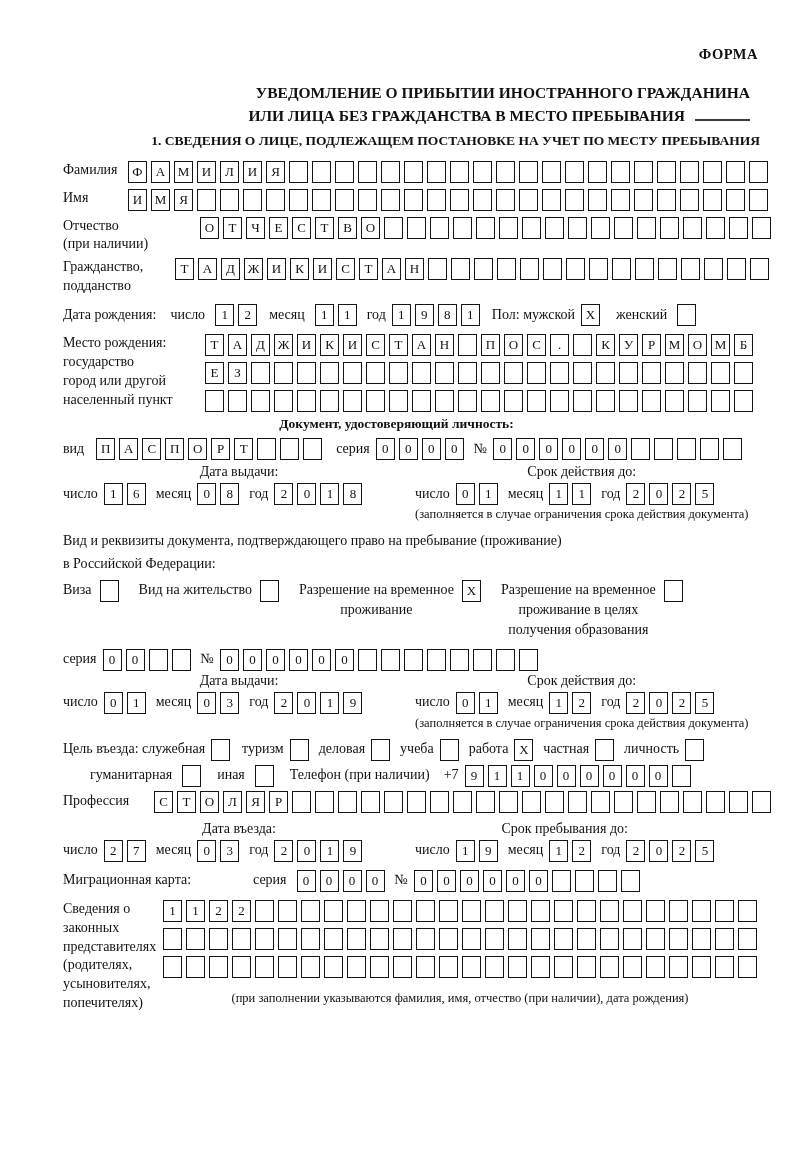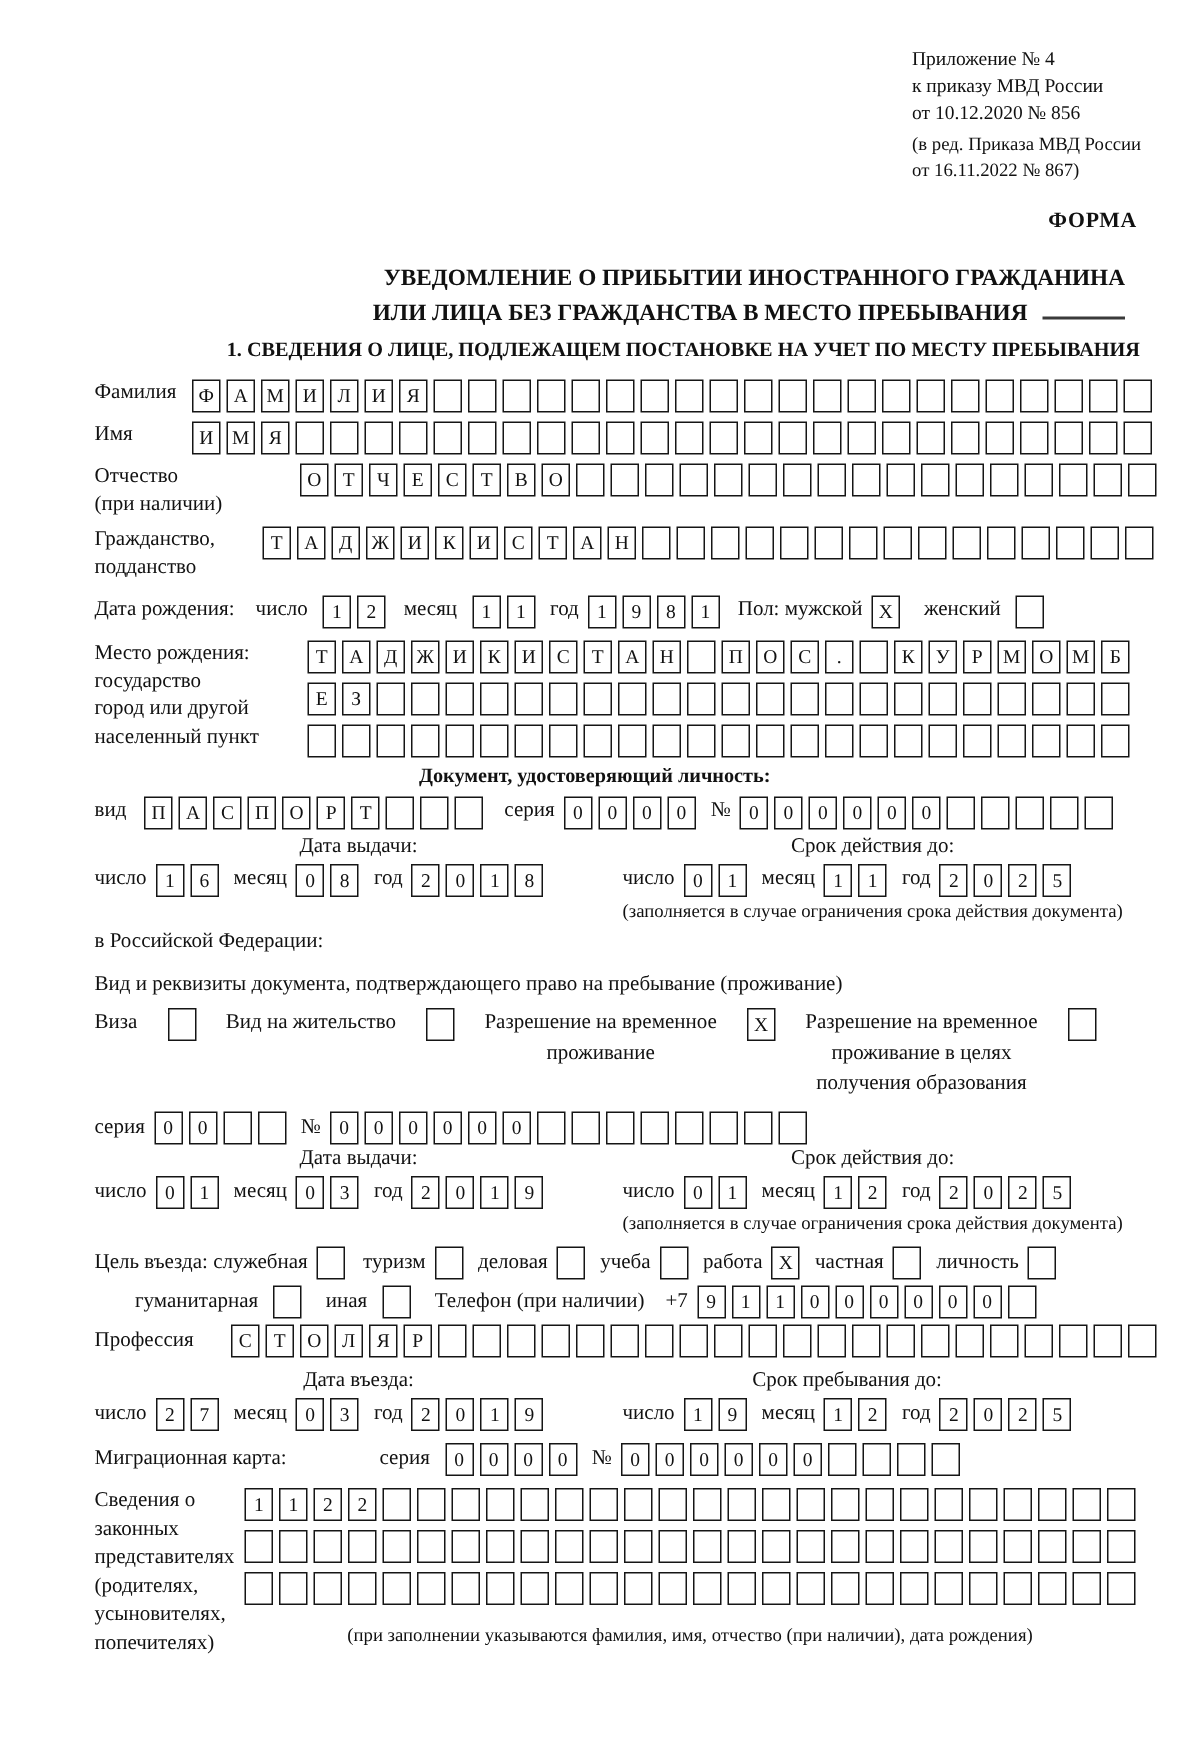--- a/index.html
+++ b/index.html
@@ -35,42 +35,31 @@
   .g6 { margin-right:6px; } .g10 { margin-right:10px; } .g12 { margin-right:12px; } .g14 { margin-right:14px; } .g16 { margin-right:16px; }
 
   .date-pair { display:flex; }
   .date-col { display:flex; flex-direction:column; }
   .date-col.left { width:352px; }
   .date-title { text-align:center; font-size:14px; margin-bottom:3px; }
   .date-fields { display:flex; align-items:center; }
   .date-note { margin-top:2px; font-size:12.5px; text-align:right; white-space:nowrap; }
 
   .opts { display:flex; gap:20px; align-items:flex-start; }
-  .opt { display:flex; gap:20px; align-items:flex-start; }
+  .opt { display:flex; gap:8px; align-items:flex-start; }
   .opt .opt-label { font-size:14px; line-height:1.45; text-align:center; }
 
   .rep-right { display:flex; flex-direction:column; gap:6px; }
   .rep-note { margin-top:7px; font-size:12.5px; text-align:center; white-space:nowrap; }
 </style>
 </head>
 <body>
 
 <div class="page">
 
-  <div class="annex">
-    <div>
-        <div>Приложение № 4</div>
-        <div>к приказу МВД России</div>
-        <div>от 10.12.2020 № 856</div>
-      </div>
-    <div class="amendment">
-        <div>(в ред. Приказа МВД России</div>
-        <div>от 16.11.2022 № 867)</div>
-      </div>
-  </div>
 
   <div class="forma">ФОРМА</div>
 
   <div class="title">
     <div>УВЕДОМЛЕНИЕ О ПРИБЫТИИ ИНОСТРАННОГО ГРАЖДАНИНА</div>
     <div><span>ИЛИ ЛИЦА БЕЗ ГРАЖДАНСТВА В МЕСТО ПРЕБЫВАНИЯ</span><span class="blank-line"></span></div>
   </div>
 
   <div class="section-title">1. СВЕДЕНИЯ О ЛИЦЕ, ПОДЛЕЖАЩЕМ ПОСТАНОВКЕ НА УЧЕТ ПО МЕСТУ ПРЕБЫВАНИЯ</div>
 
@@ -409,22 +398,22 @@
             <span class="cell">2</span>
             <span class="cell">0</span>
             <span class="cell">2</span>
             <span class="cell">5</span>
           </div>
       </div>
       <div class="date-note">(заполняется в случае ограничения срока действия документа)</div>
     </div>
   </div>
 
+  <div class="lbl mt10">Вид и реквизиты документа, подтверждающего право на пребывание (проживание)</div>
   <div class="lbl mt4">в Российской Федерации:</div>
-  <div class="lbl mt10">Вид и реквизиты документа, подтверждающего право на пребывание (проживание)</div>
 
   <div class="opts mt6">
     <div class="opt">
       <span class="opt-label">Виза</span>
       <div class="cells">
           <span class="cell"></span>
         </div>
     </div>
     <div class="opt">
       <span class="opt-label">Вид на жительство</span>

